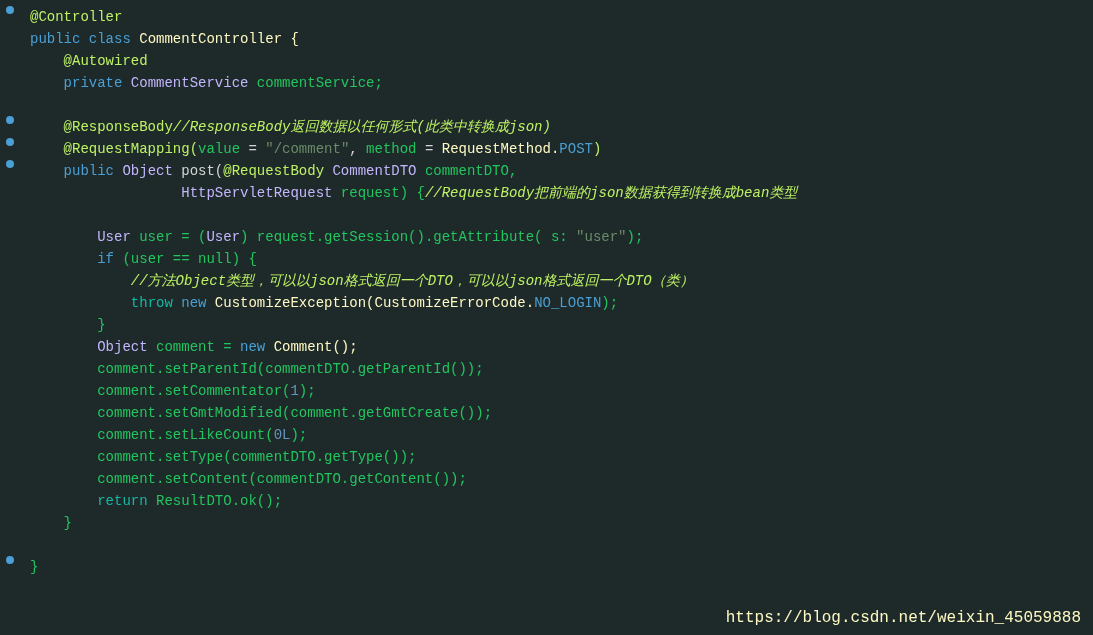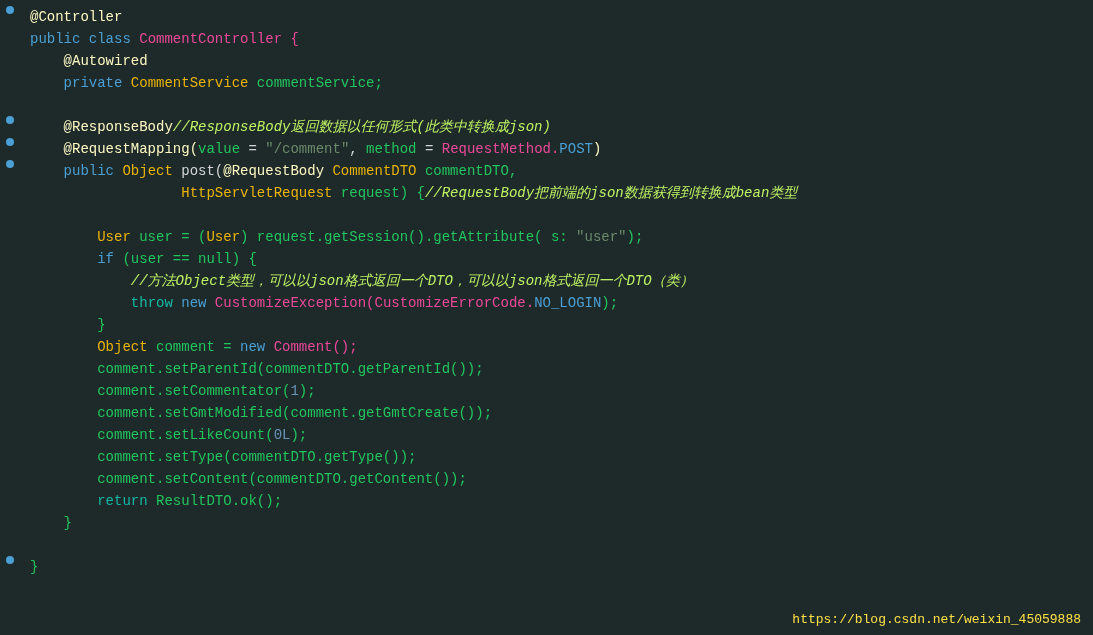--- a/index.html
+++ b/index.html
@@ -45,36 +45,36 @@
       display: inline-block;
     }
     .line-content {
       flex: 1;
       padding-left: 10px;
       line-height: 22px;
     }
     
     .kw { color: #4a9fd4; } 
     .kw-orange { color: #14b8a6; } 
-    .annotation { color: #fef9c3; } 
-    .classname { color: #ec4899; }
+    .annotation { color: #bef264; } 
+    .classname { color: #fef9c3; }
     .string { color: #6a8a6a; }
     .comment { color: #bef264; font-style: italic; }
     .number { color: #6896ba; }
-    .param-type { color: #eab308; text-align: right; }
+    .param-type { color: #c4b5fd; text-align: right; }
     .variable { color: #22c55e; }
     .highlight-line {
       background-color: #2a3a4a;
     }
     .url-text {
       position: absolute;
       bottom: 8px;
       right: 12px;
-      color: #fde047;
-      font-size: 13px;
+      color: #fef9c3;
+      font-size: 16px;
     }
   </style>
 </head>
 <body>
 
 <div class="code-container">
   <div id="lines-container">
       <div class="line"><div class="line-gutter"><span class="gutter-dot"></span></div><div class="line-content" style="position: relative;"><span class="annotation">@Controller</span></div></div>
       <div class="line"><div class="line-gutter"></div><div class="line-content" style="position: relative;"><span class="kw">public </span><span class="kw">class </span><span class="classname">CommentController {</span></div></div>
       <div class="line"><div class="line-gutter"></div><div class="line-content" style="position: relative;"><span class="annotation">    @Autowired</span></div></div>

